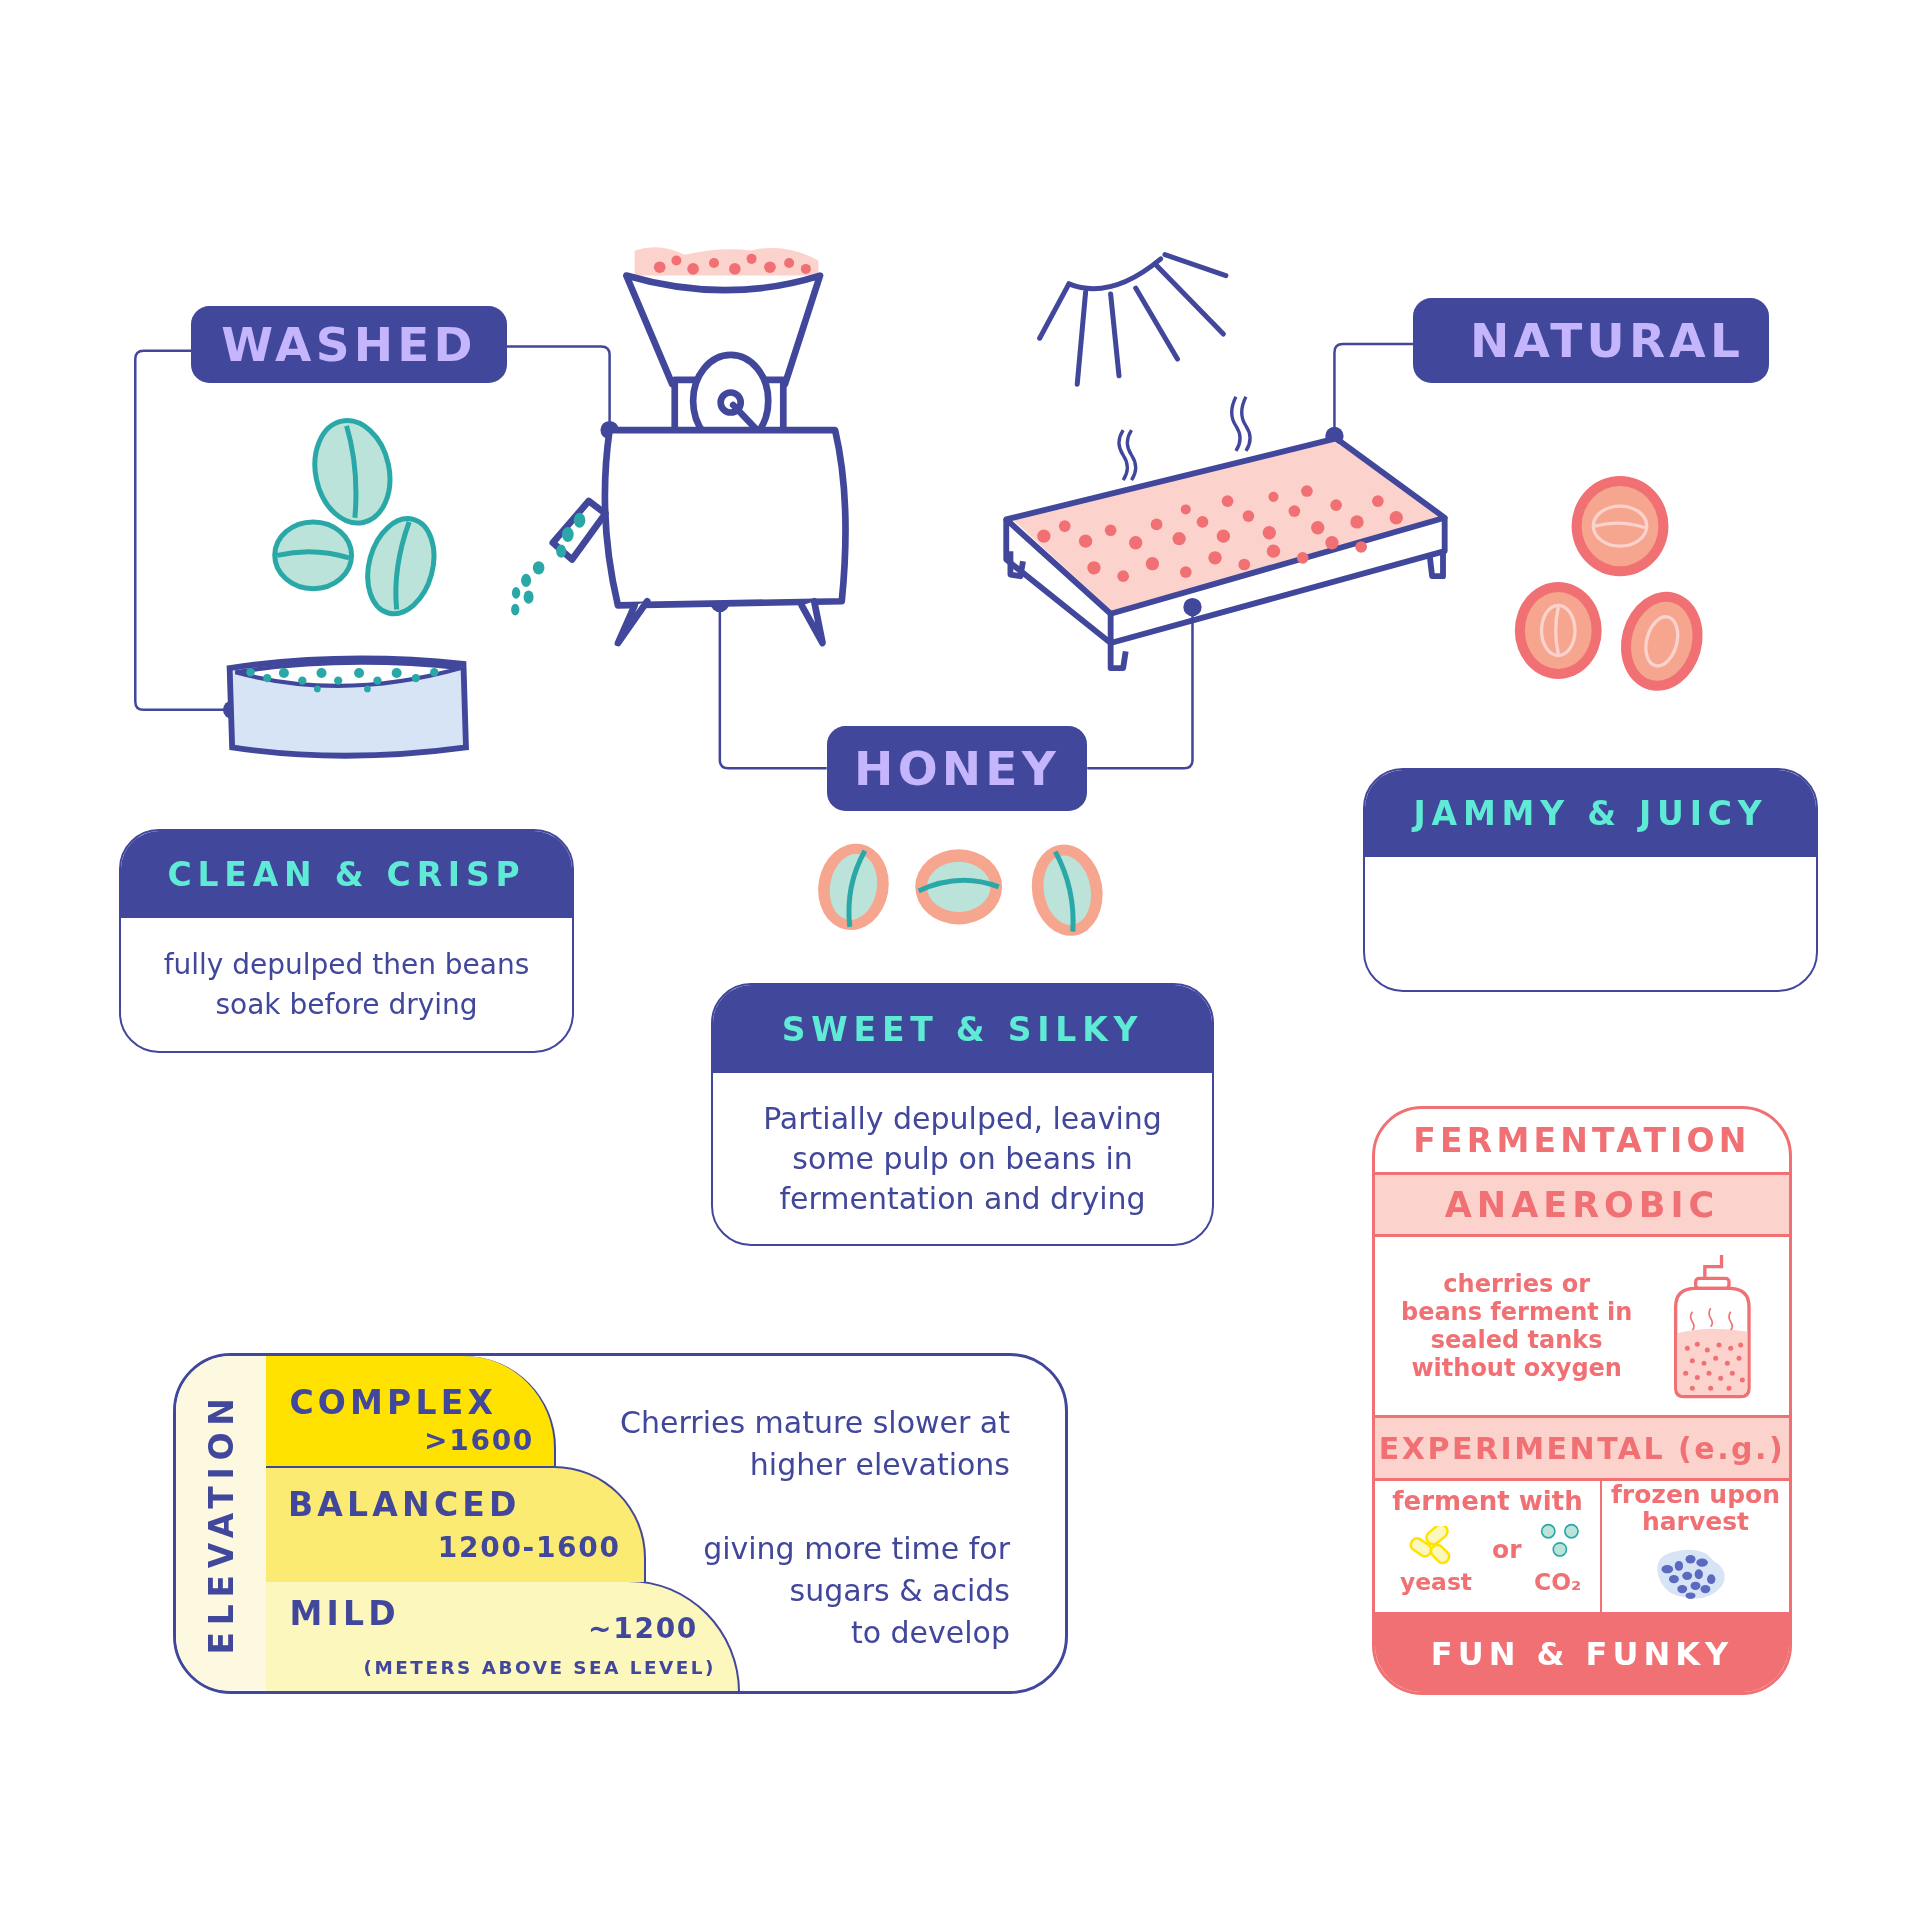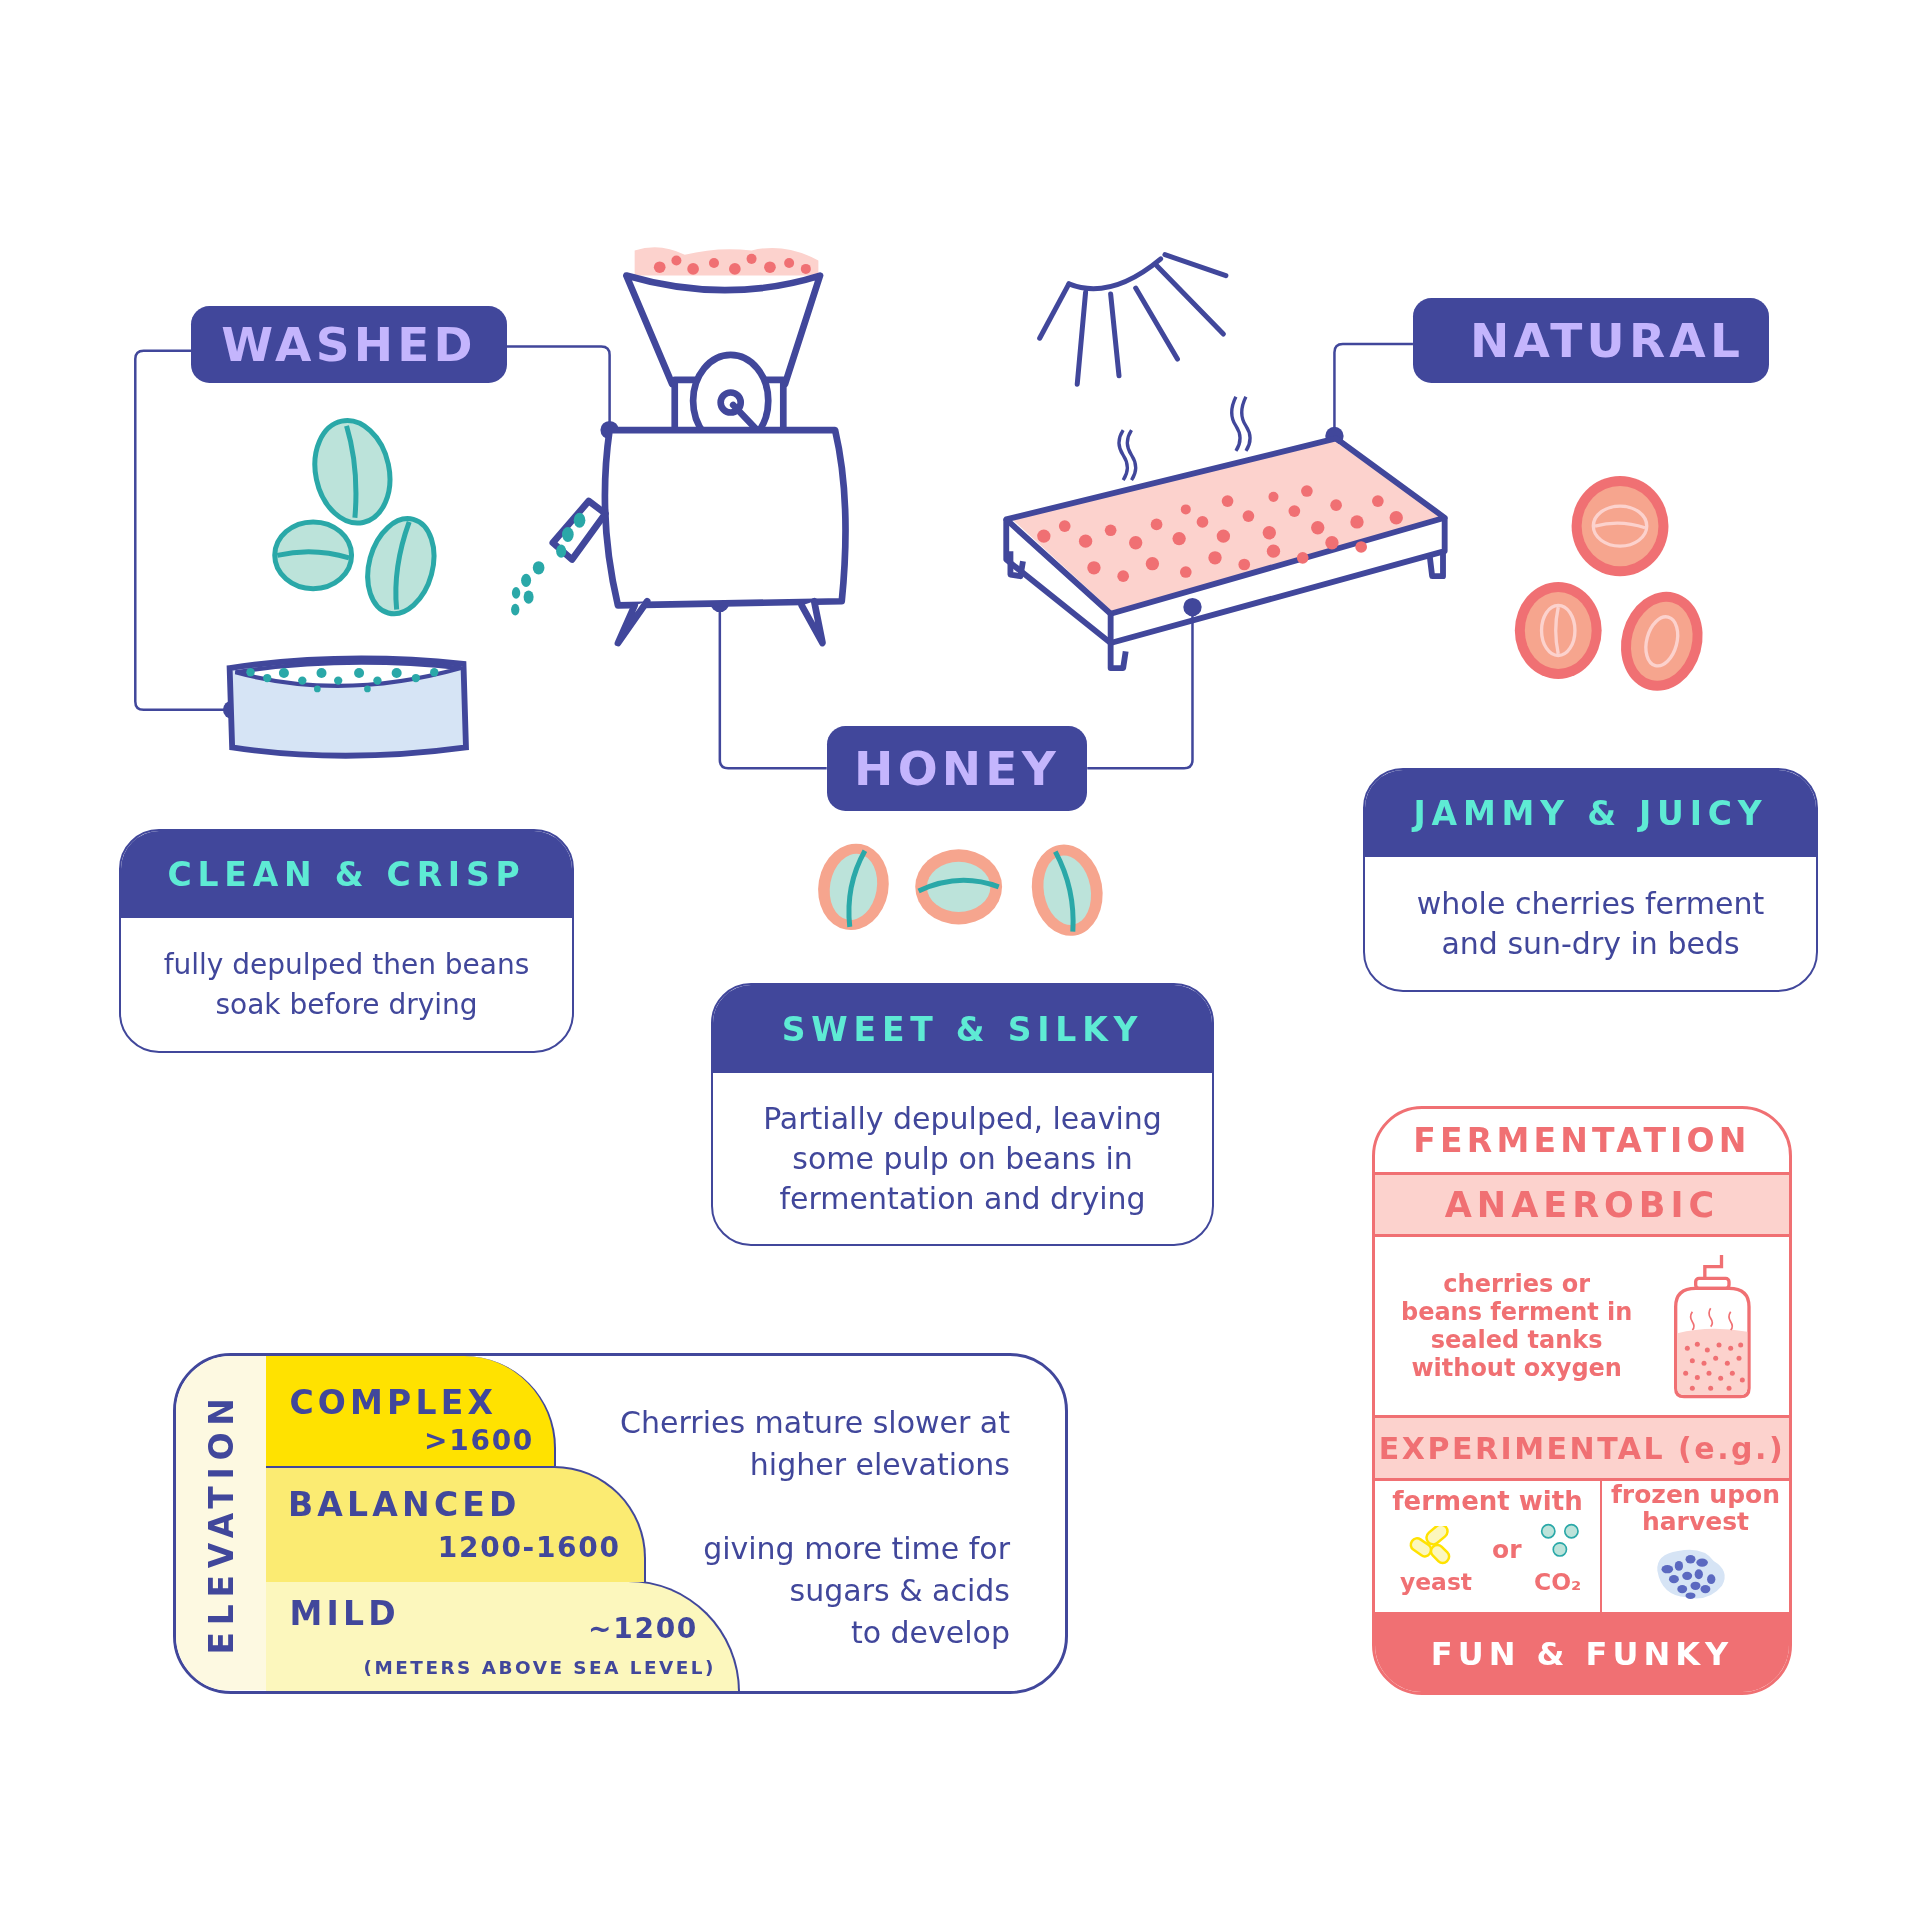--- a/index.html
+++ b/index.html
@@ -223,24 +223,20 @@
   <div class="hd" style="height:88px;">SWEET &amp; SILKY</div>
   <div class="bd" style="height:171px;flex-direction:column;font-size:30px;">
     <span>Partially depulped, leaving</span>
     <span>some pulp on beans in</span>
     <span>fermentation and drying</span>
   </div>
 </div>
 
 <div class="card" style="left:1363px;top:768px;width:455px;height:224px;">
   <div class="hd" style="height:87px;">JAMMY &amp; JUICY</div>
-  <div class="bd" style="height:134px;flex-direction:column;font-size:30px;">
-    <span>whole cherries ferment</span>
-    <span>and sun-dry in beds</span>
-  </div>
 </div>
 
 <div class="elev">
   <div class="abs" style="left:0;top:0;width:90px;height:334px;background:#fdf9e1;border-right:3.3px solid #41479b;">
     <div class="abs" style="left:45px;top:167px;transform:translate(-50%,-50%) rotate(-90deg);font-weight:bold;font-size:33px;letter-spacing:6.7px;white-space:nowrap;">ELEVATION</div>
   </div>
 
   <div class="abs" style="left:90px;top:224px;width:472px;height:110px;background:#fcf7bd;border-top:2.5px solid #41479b;border-right:2.5px solid #41479b;border-top-right-radius:117px;">
     <div class="abs" style="left:23.4px;top:11.7px;font-weight:bold;font-size:33px;letter-spacing:4.2px;">MILD</div>
     <div class="abs" style="right:40px;top:30px;font-weight:bold;font-size:28px;letter-spacing:1.7px;">~1200</div>

